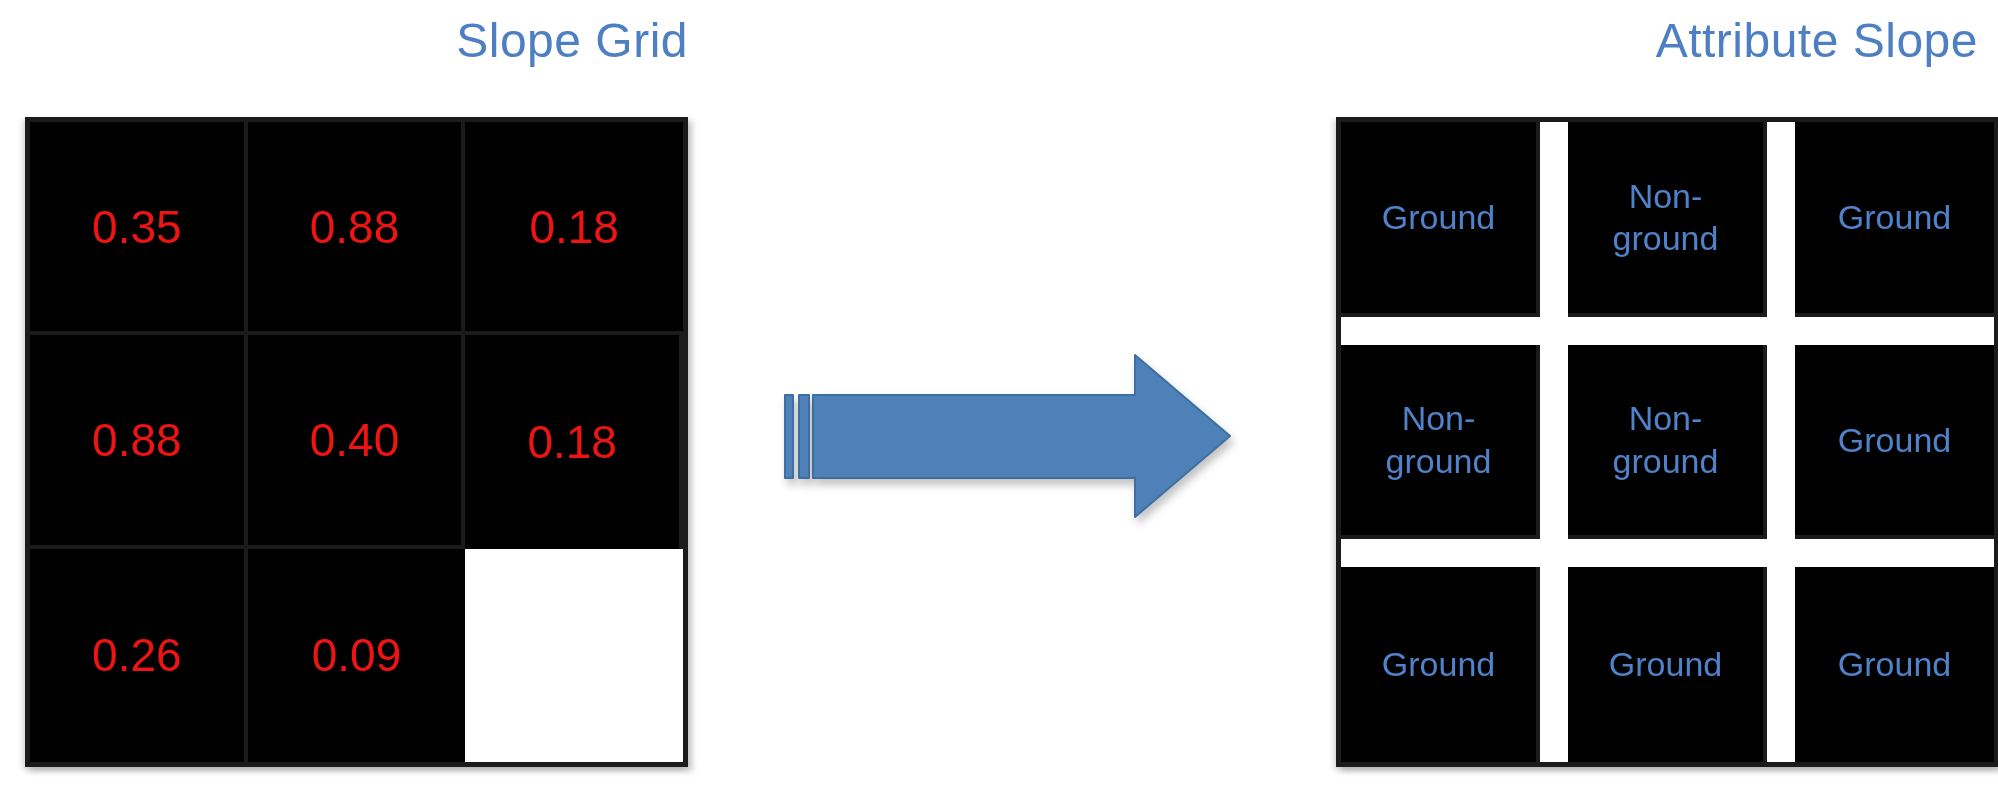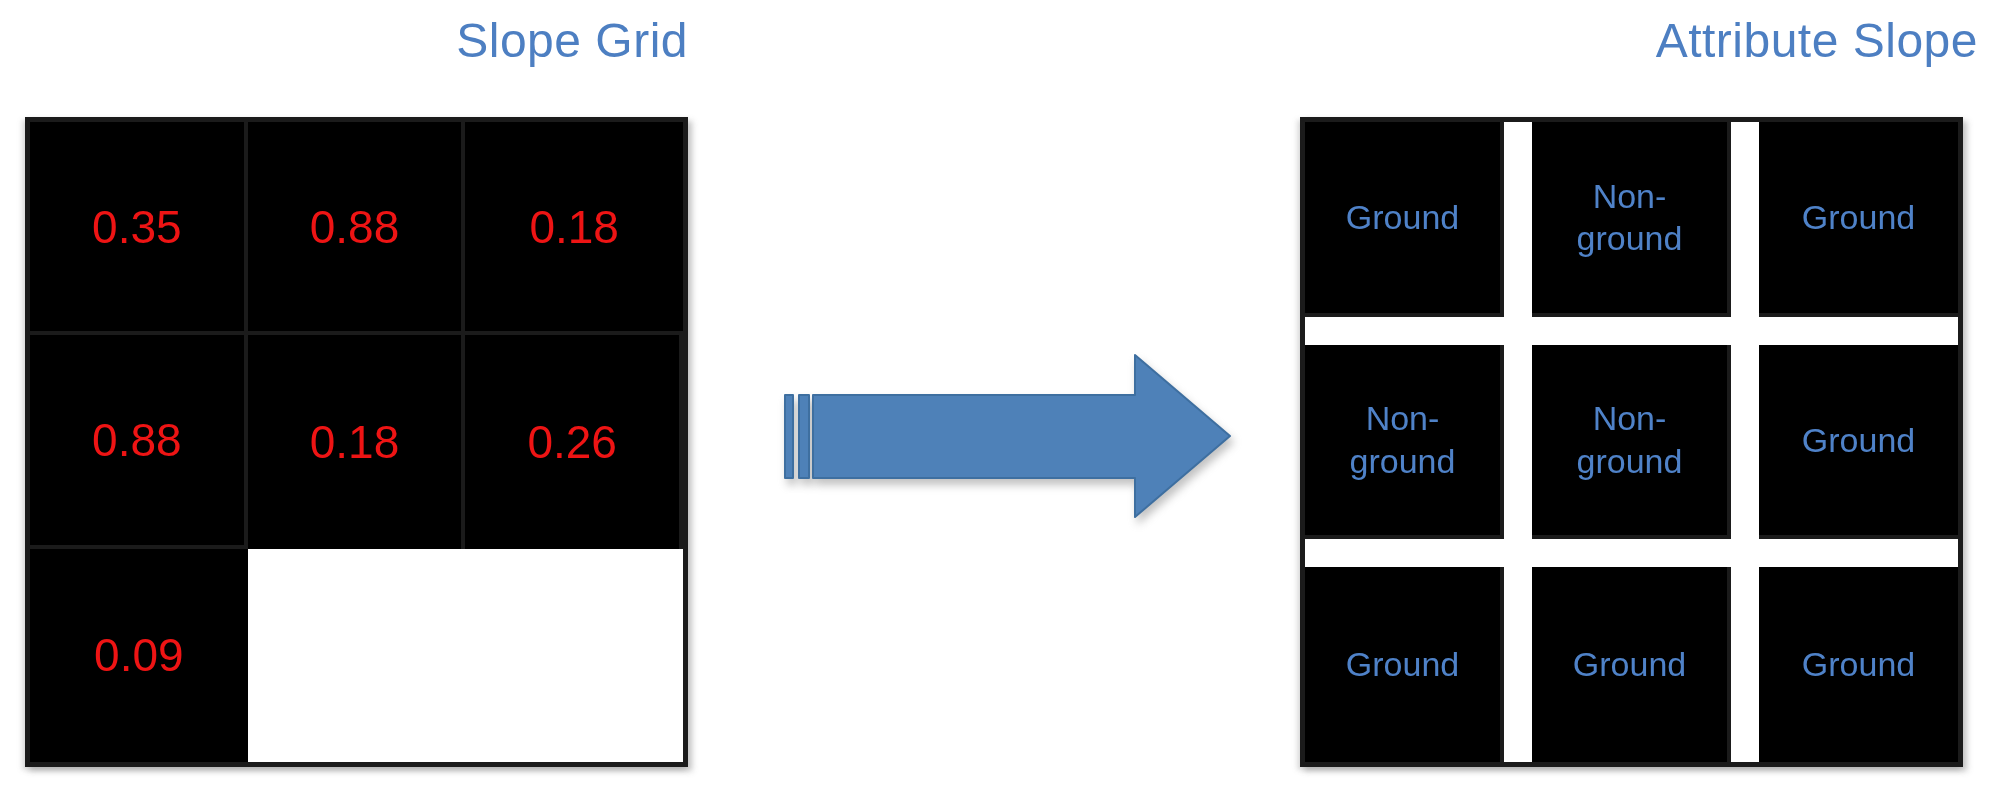--- a/index.html
+++ b/index.html
@@ -30,21 +30,21 @@
     height: 650px;
     box-sizing: border-box;
     display: grid;
     grid-template-columns: repeat(3, 1fr);
     grid-template-rows: repeat(3, 1fr);
     border: 5px solid var(--border-color, #1b1b1b);
     background: #ffffff;
     box-shadow: 4px 4px 6px rgba(125,125,125,0.45), -3px 3px 5px rgba(125,125,125,0.25);
   }
   .slope { left: 25px; }
-  .attr  { left: 1300px; gap: 28px; }
+  .attr  { left: 1336px; gap: 28px; }
   .cell {
     display: flex;
     align-items: center;
     justify-content: center;
     border-right: 4px solid var(--border-color, #1b1b1b);
     border-bottom: 4px solid var(--border-color, #1b1b1b);
     background: #000000;
     white-space: pre-line;
     text-align: center;
   }
@@ -72,20 +72,21 @@
 
 <div class="stage">
 
   <div class="panel-title slope-title">Slope Grid</div>
 
   <div class="grid slope" id="slope-grid">
       <div class="cell">0.35</div>
       <div class="cell">0.88</div>
       <div class="cell col-last">0.18</div>
       <div class="cell">0.88</div>
+      <div class="cell">0.40</div>
       <div class="cell row-last">0.18</div>
       <div class="cell row-last">0.26</div>
       <div class="cell col-last row-last">0.09</div>
     </div>
 
   <svg class="arrow" viewBox="0 0 452 172" xmlns="http://www.w3.org/2000/svg">
     <rect class="arrow-shape" x="3" y="45" width="8" height="83"></rect>
     <rect class="arrow-shape" x="17" y="45" width="10" height="83"></rect>
     <polygon class="arrow-shape" points="31,45 353,45 353,5 448,86 353,167 353,128 31,128"></polygon>
   </svg>

